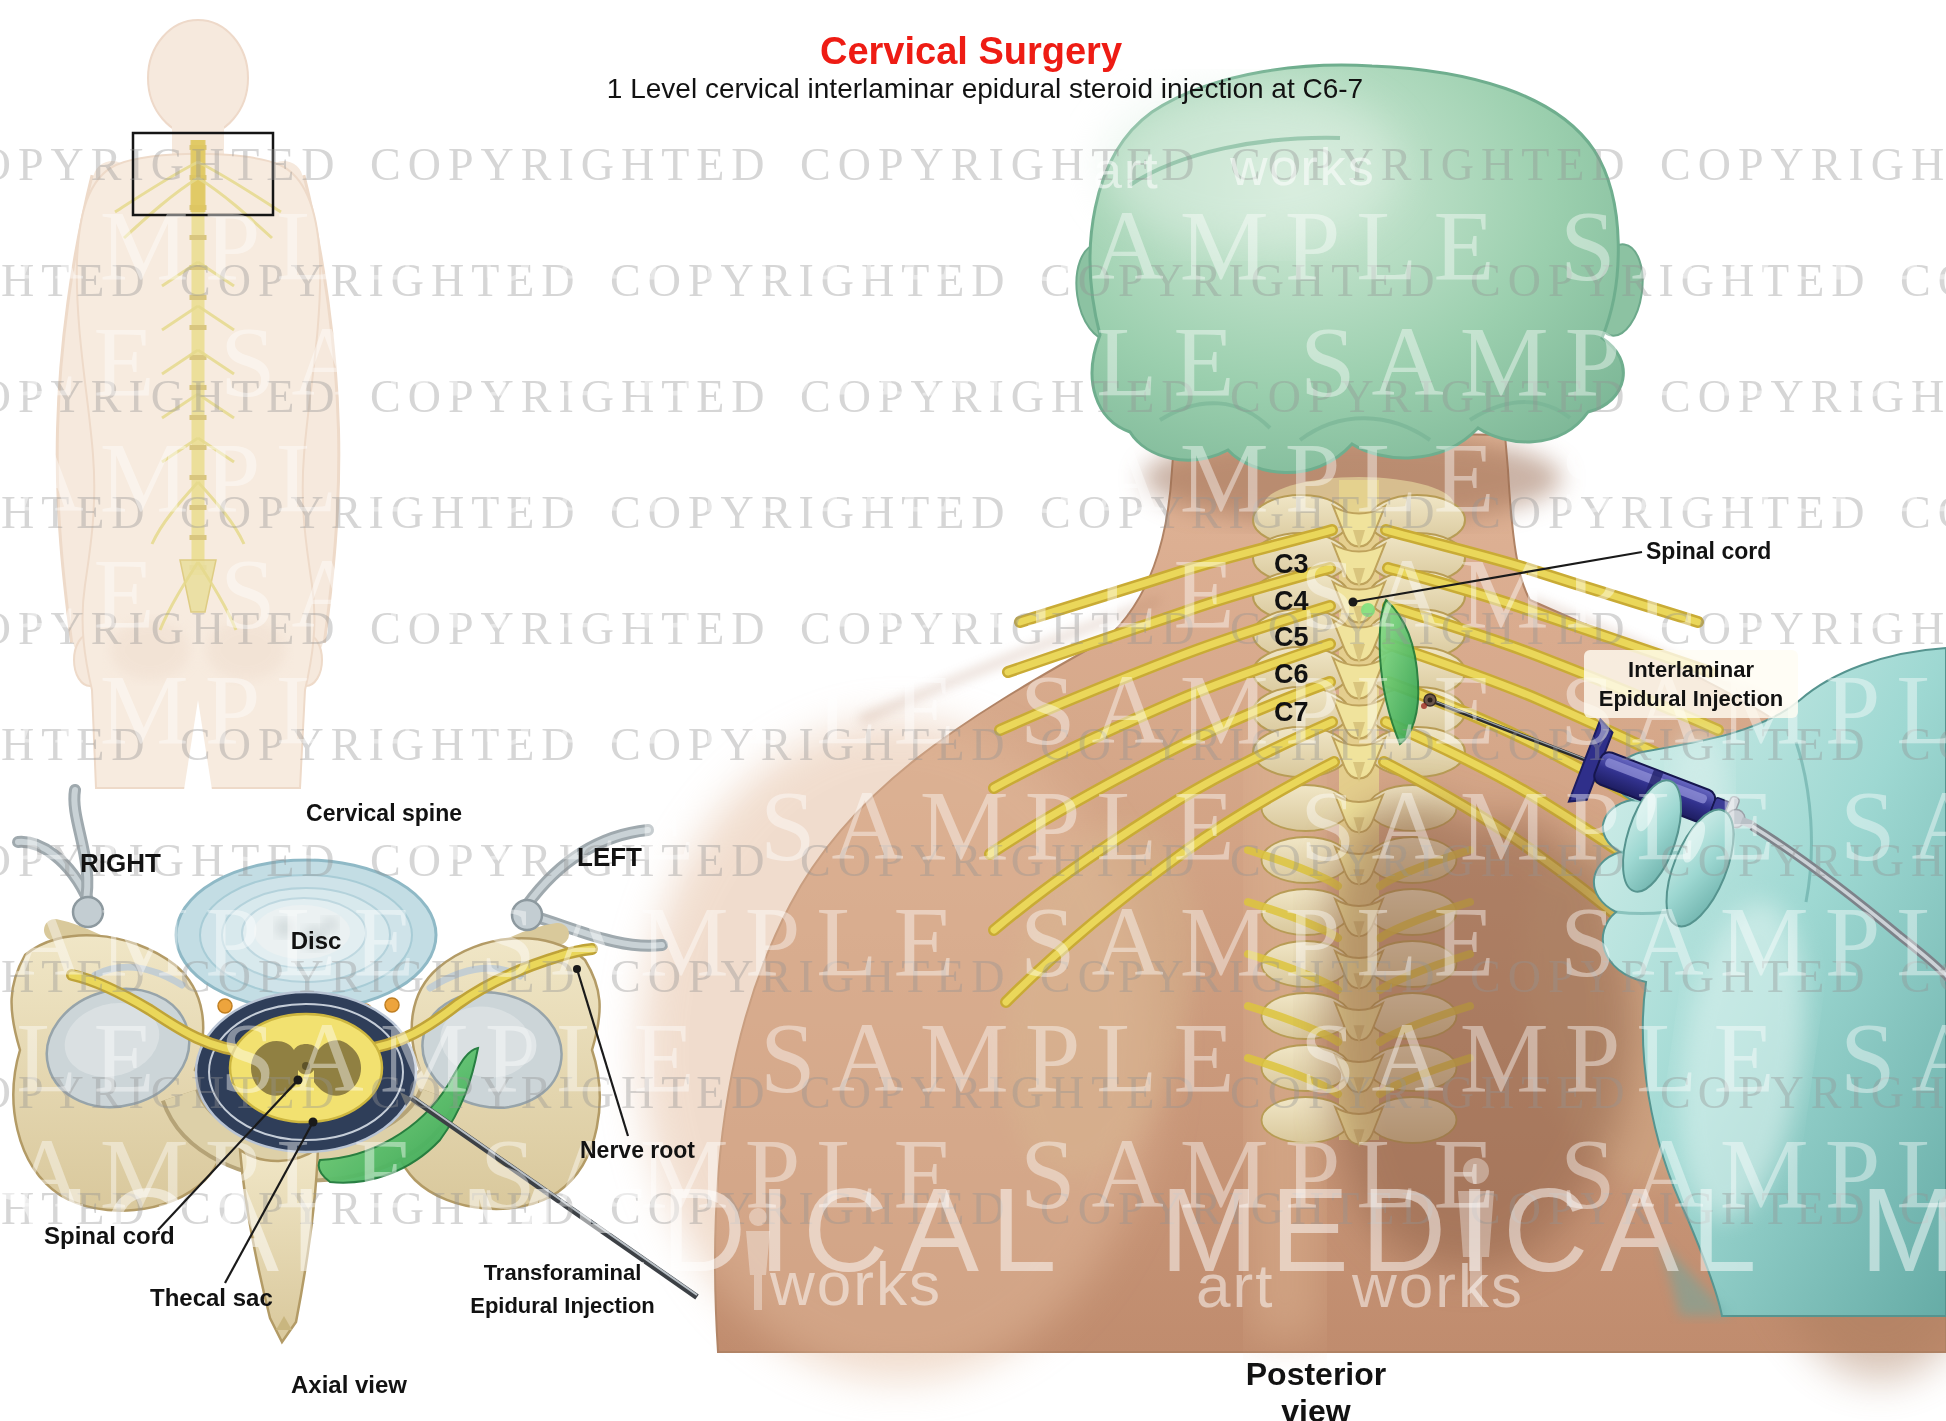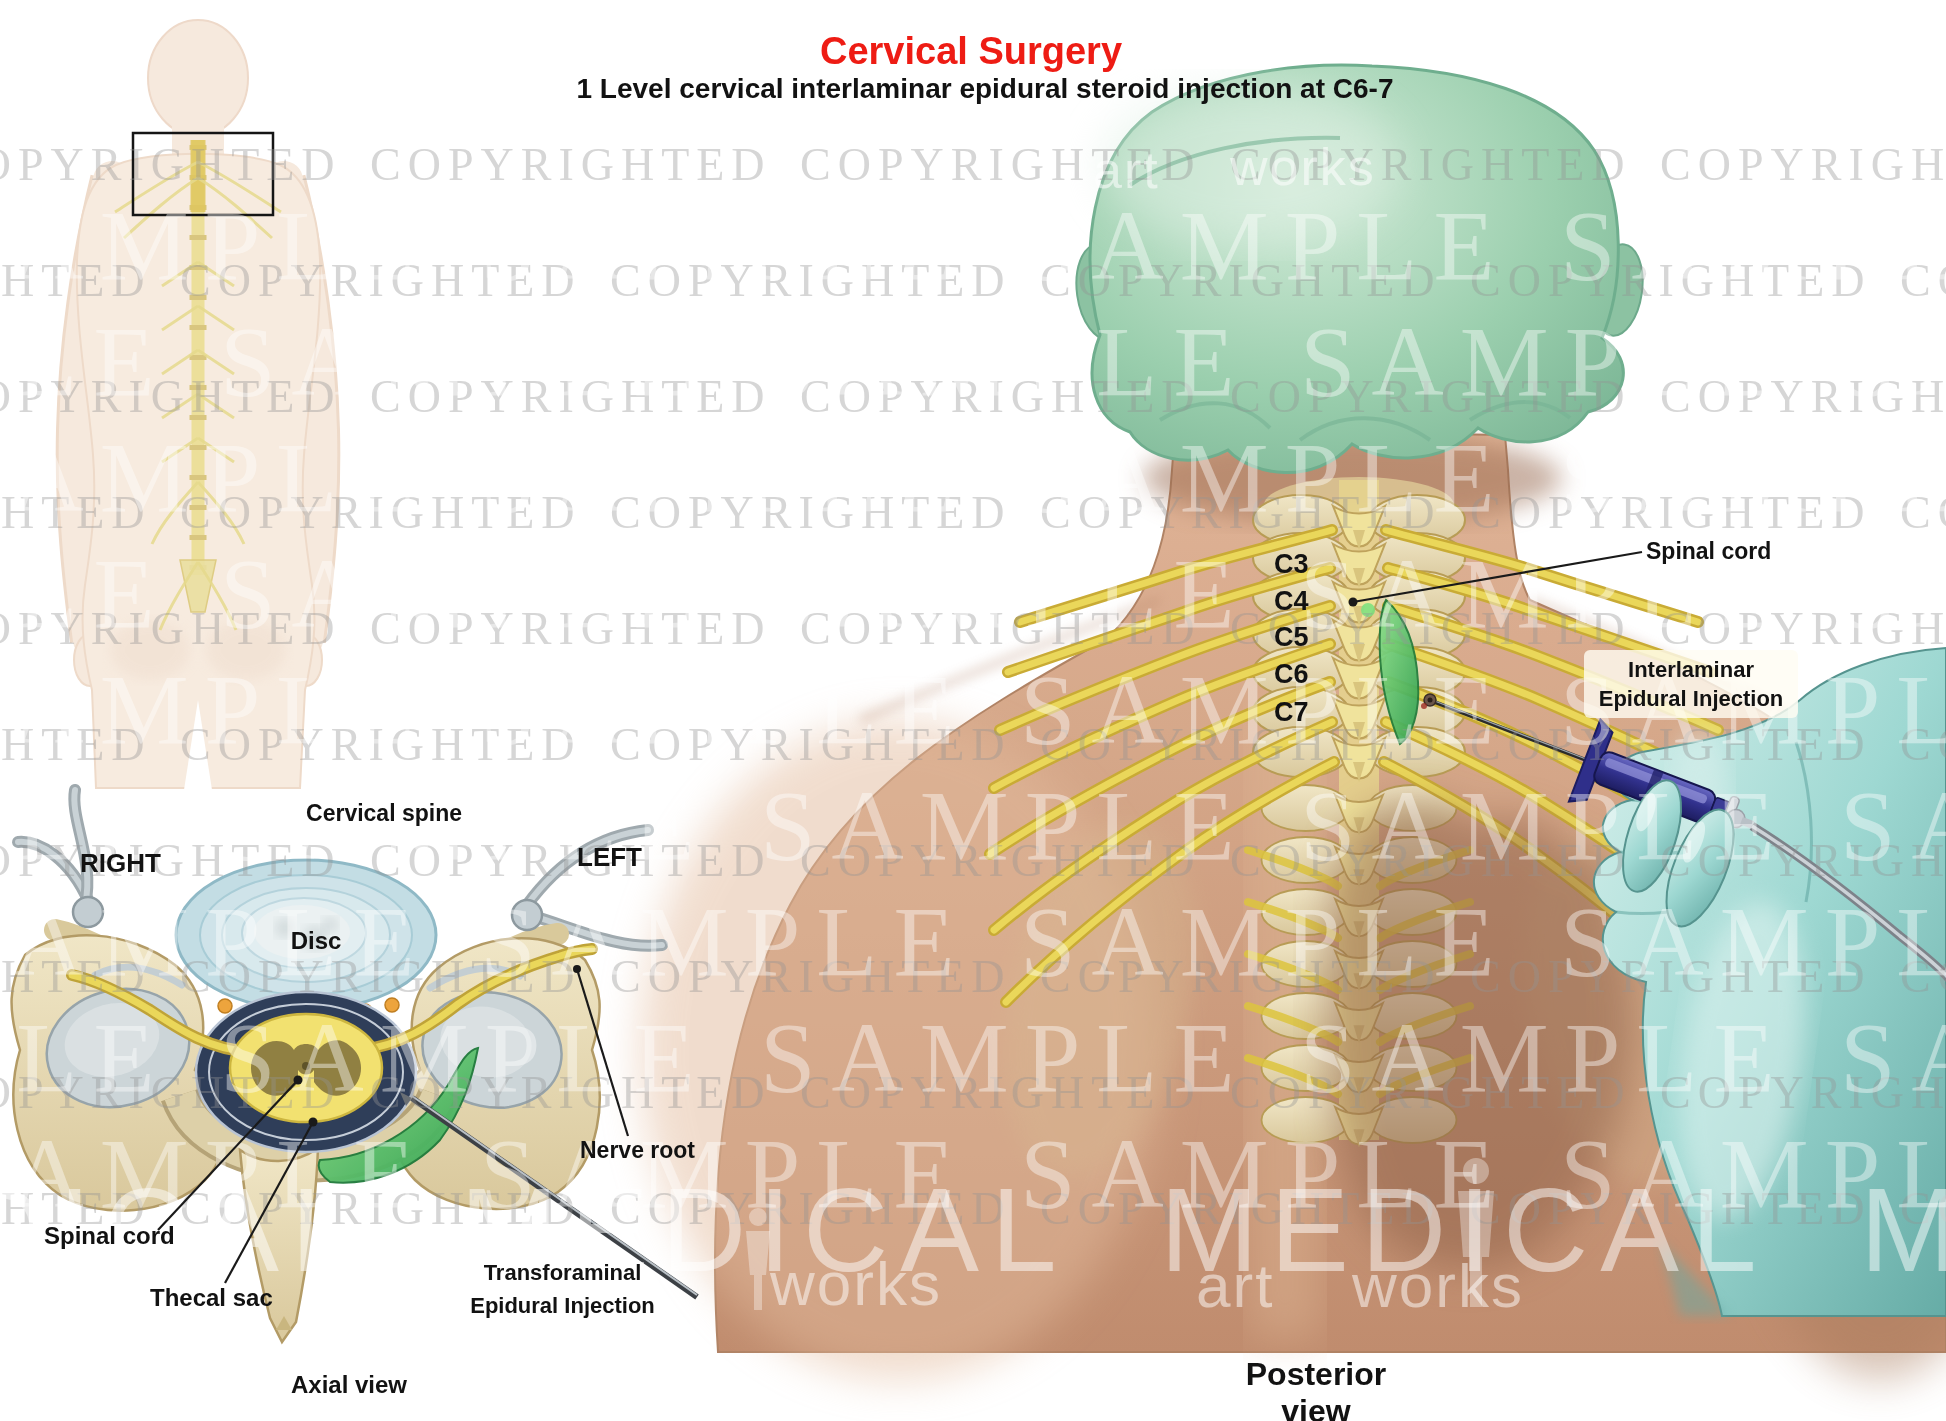--- a/index.html
+++ b/index.html
@@ -11,21 +11,21 @@
   .wm{position:absolute;white-space:nowrap;font-family:"Liberation Serif",serif;}
   .wm-copy{font-size:46px;letter-spacing:7px;color:rgba(146,146,146,0.38);}
   .wm-sample{font-size:100px;letter-spacing:16px;color:rgba(255,255,255,0.42);}
   .wm-medical{font-family:"Liberation Sans",sans-serif;font-size:118px;letter-spacing:12px;color:rgba(255,255,255,0.5);}
   .wm-artworks{font-family:"Liberation Sans",sans-serif;font-size:62px;letter-spacing:2px;color:rgba(255,255,255,0.5);}
   .wm-artworks-top{font-family:"Liberation Sans",sans-serif;font-size:52px;letter-spacing:2px;color:rgba(255,255,255,0.55);}
   .lbl{position:absolute;color:#121212;line-height:1.15;}
   .c{text-align:center;}
   #labels{position:absolute;left:0;top:0;width:1946px;height:1421px;}
   .title{font-size:38px;font-weight:700;}
-  .subtitle{font-size:28px;font-weight:700;}
+  .subtitle{font-size:28px;font-weight:400;}
   .w600{font-weight:700;}
   .w700{font-weight:700;}
   .inj-box{background:rgba(255,252,243,0.80);border-radius:6px;padding:5px 0;}
 </style>
 </head>
 <body>
 
 <div id="canvas">
 
   <svg id="art" width="1946" height="1421" viewBox="0 0 1946 1421">

